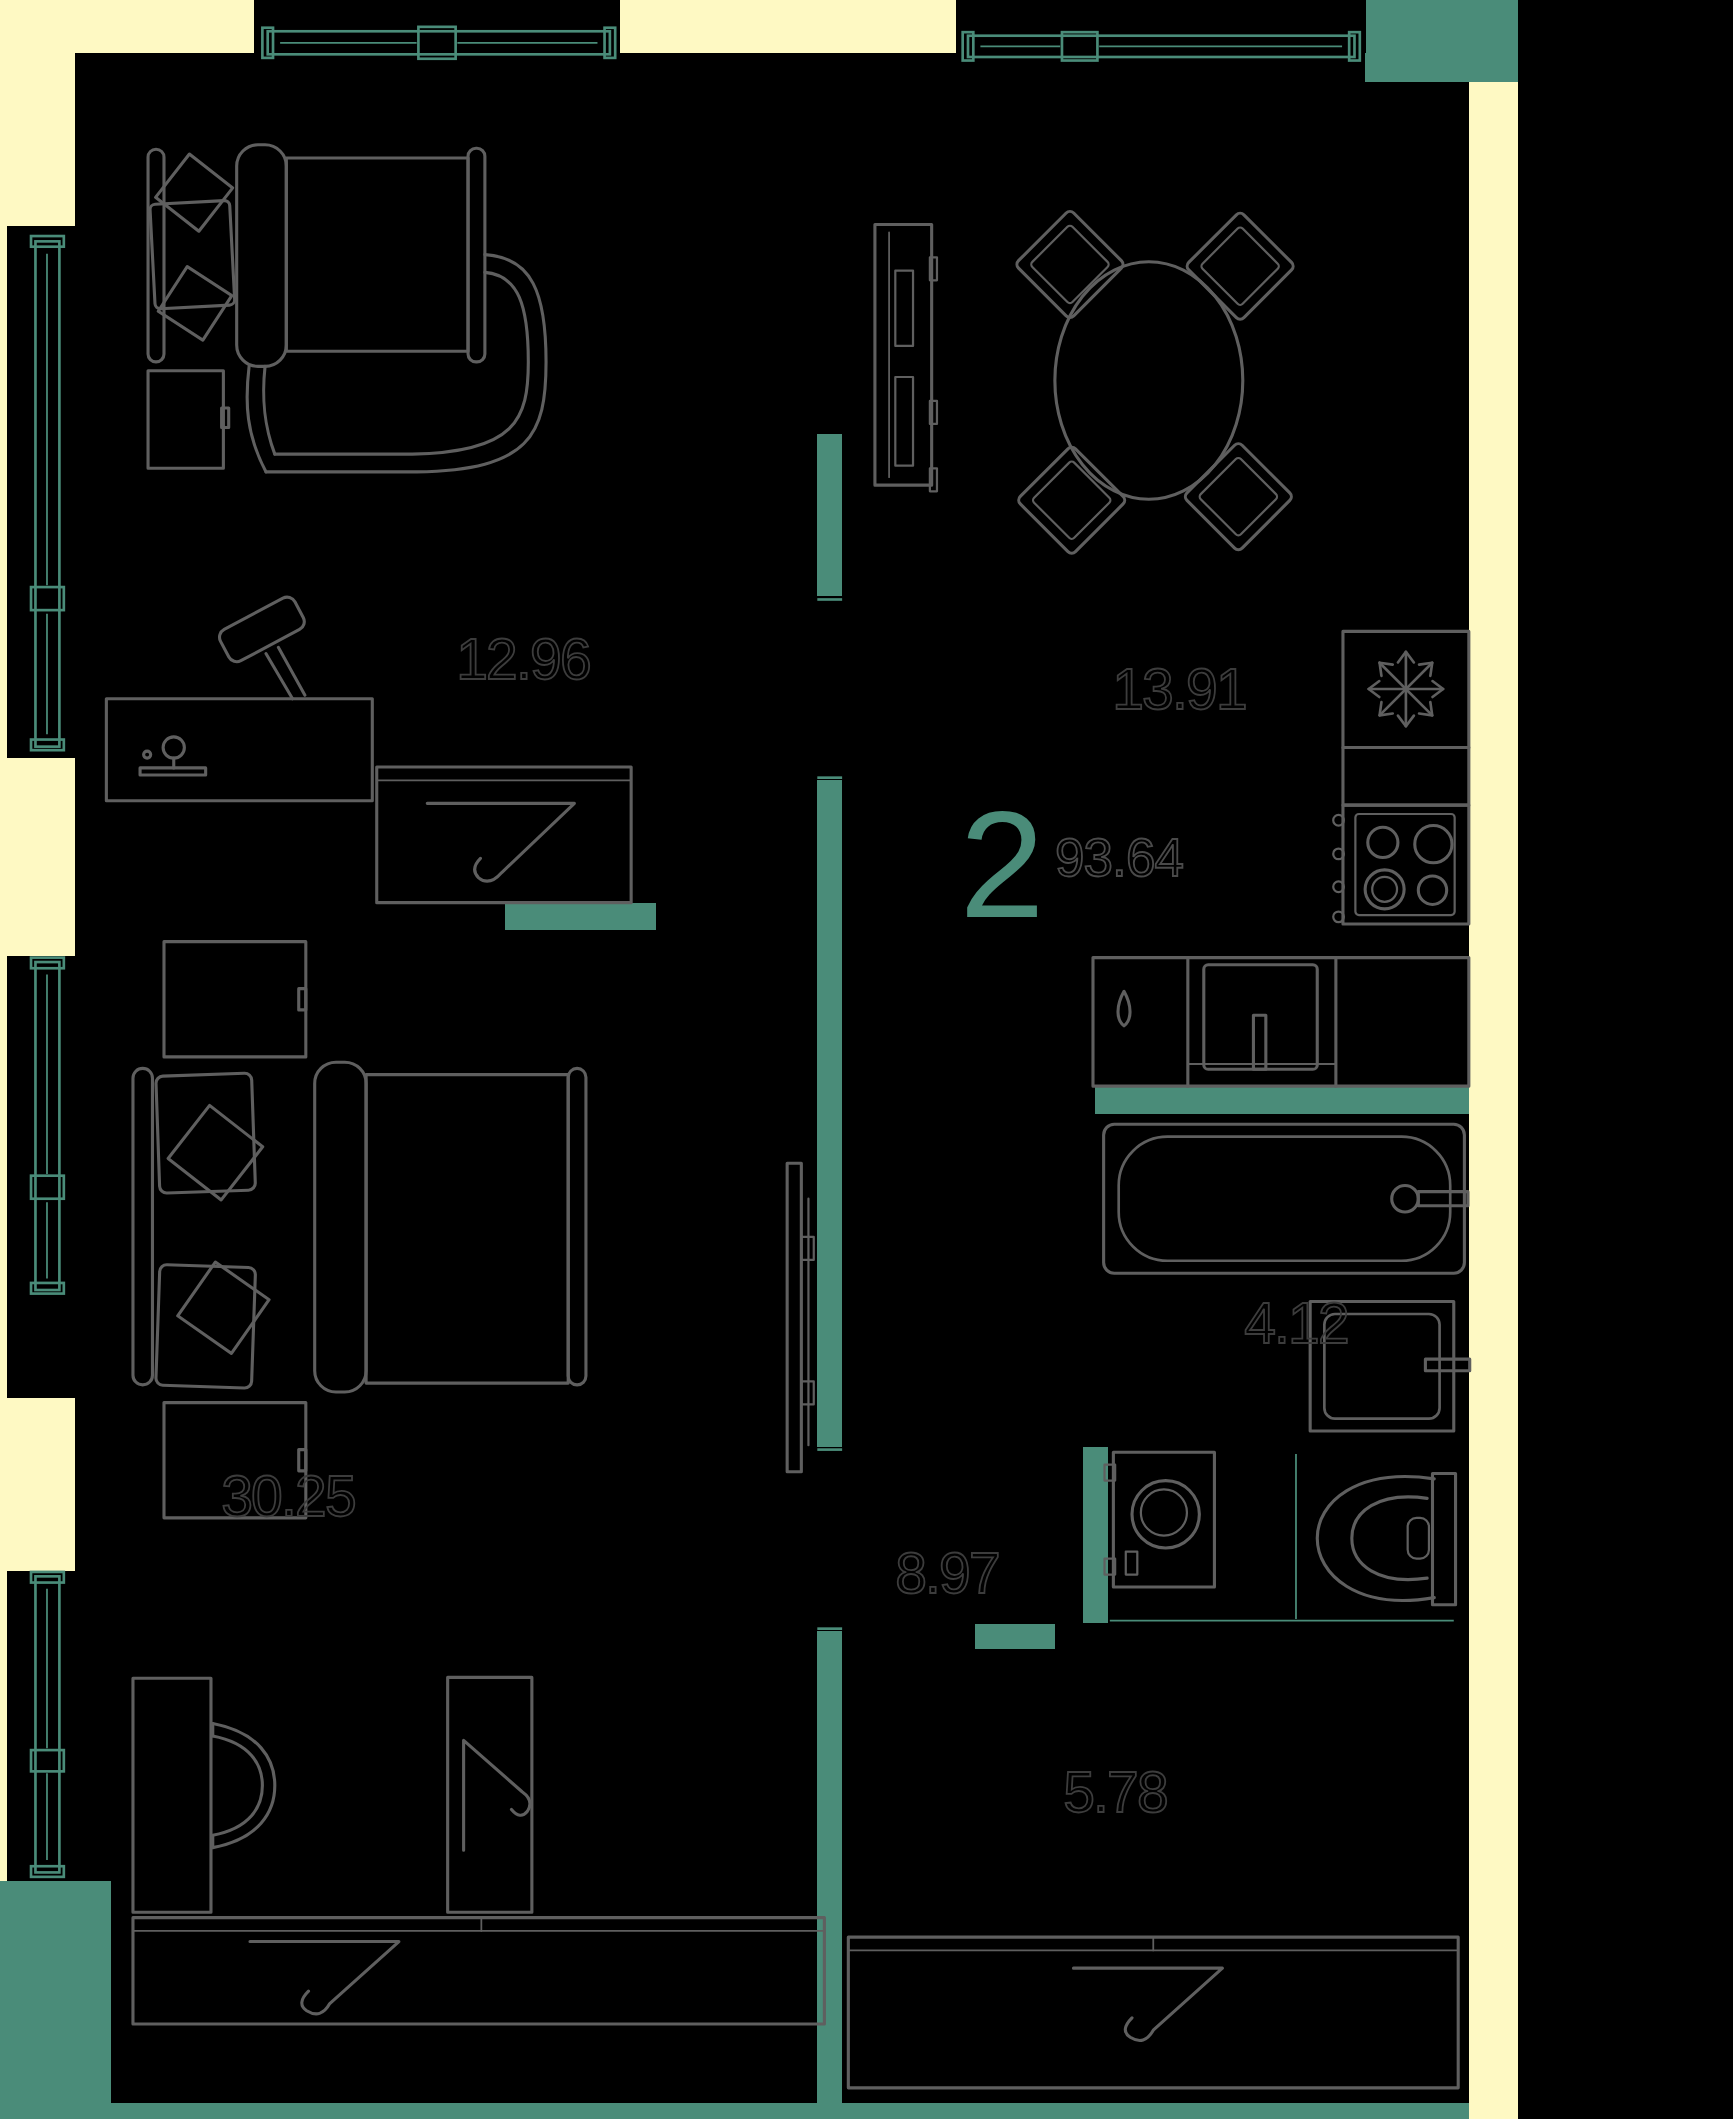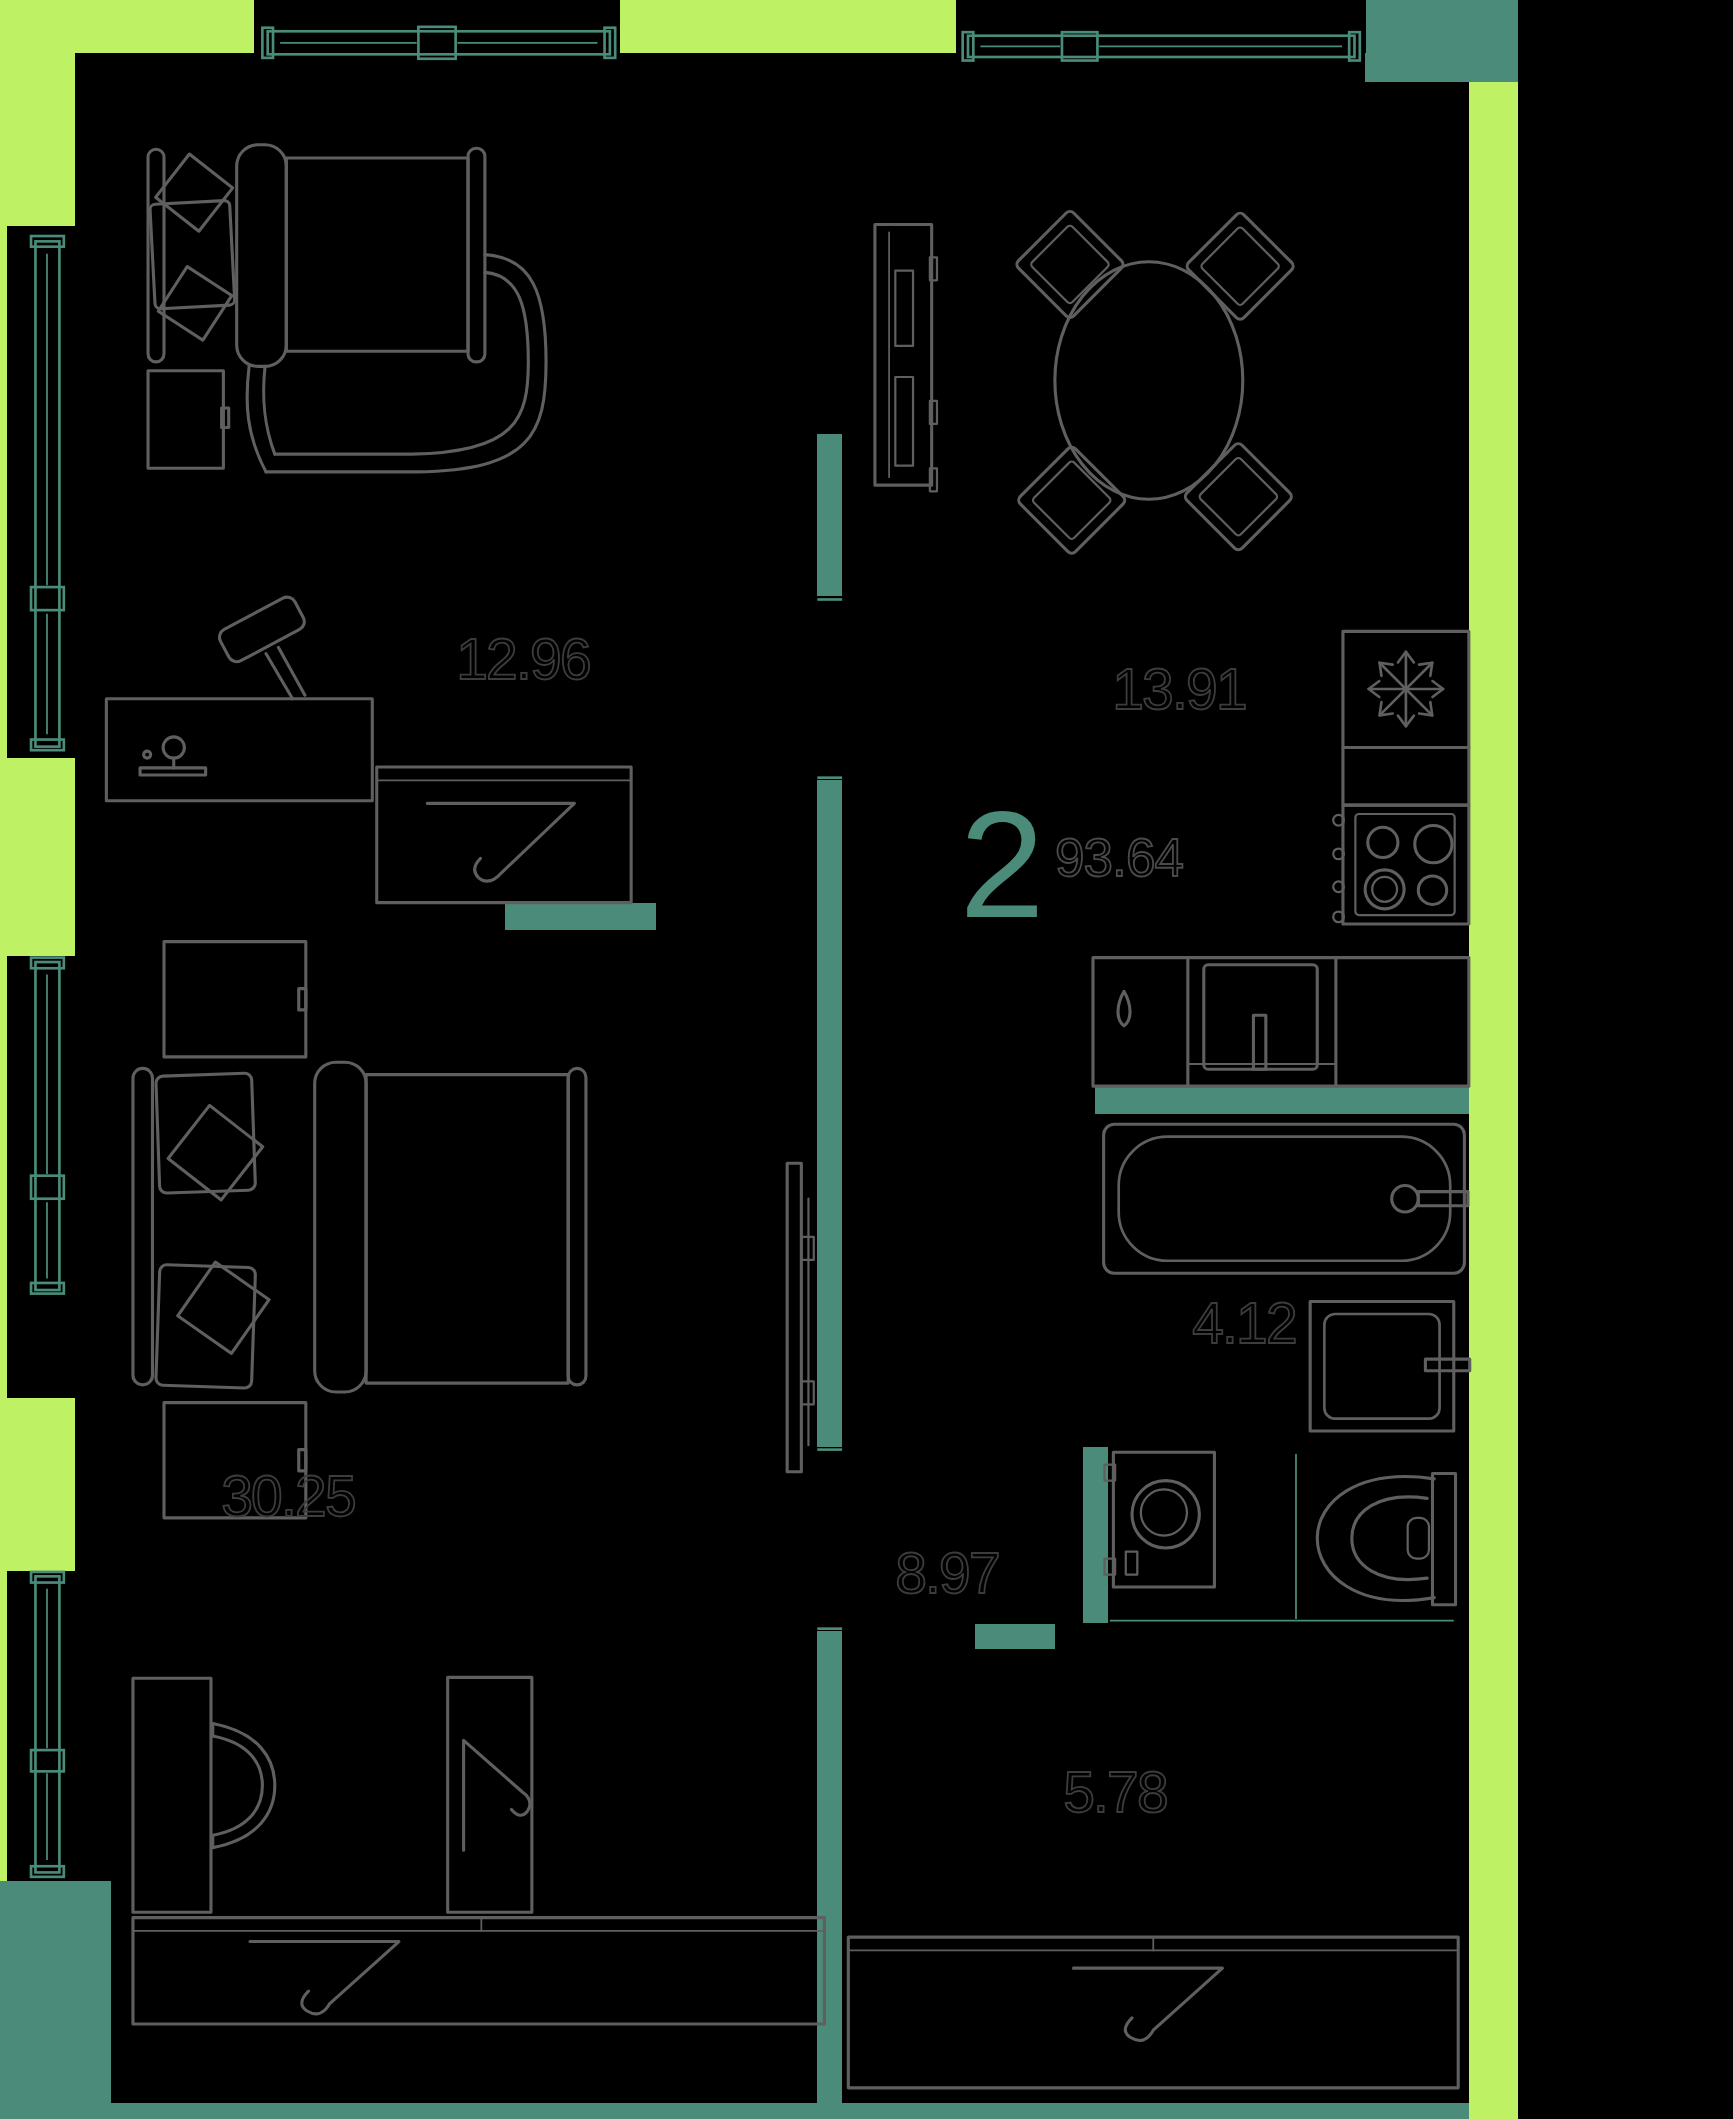--- a/index.html
+++ b/index.html
@@ -1,16 +1,16 @@
 <!DOCTYPE html>
 <html style="font-size:14px"><head>
 <meta charset="utf-8">
 <style>
   html,body{margin:0;padding:0;background:#000;}
-  .canvas{position:relative;width:1733px;height:2120px;background:#bef264;overflow:hidden;
+  .canvas{position:relative;width:1733px;height:2120px;background:#fef9c3;overflow:hidden;
           font-family:"Liberation Sans",sans-serif;}
   .blk{position:absolute;background:#000;}
   .teal{position:absolute;background:#4A8C79;}
   .layer{position:absolute;left:0;top:0;width:1733px;height:2120px;}
   .area-label{position:absolute;transform:translate(-50%,-50%);
       font-weight:400;font-size:57px;line-height:1;letter-spacing:-1.8px;
       color:transparent;-webkit-text-stroke:1.8px #3c3c3c;white-space:nowrap;}
   .total-label{position:absolute;transform:translate(-50%,-50%);
       font-weight:400;font-size:53px;line-height:1;letter-spacing:-0.9px;
       color:transparent;-webkit-text-stroke:1.8px #4a4a4a;white-space:nowrap;}
@@ -310,20 +310,20 @@
         <rect x="1246" y="1652" width="12" height="18" stroke-width="2.5"></rect>
         <rect x="1246" y="1758" width="12" height="18" stroke-width="2.5"></rect>
         <rect x="1270" y="1750" width="13" height="26" stroke-width="2.5"></rect>
       </g>
     </g>
   </svg>
 
   <div class="area-label" style="left:523px;top:659px;">12.96</div>
   <div class="area-label" style="left:1179px;top:689px;">13.91</div>
   <div class="area-label" style="left:288px;top:1496px;">30.25</div>
-  <div class="area-label" style="left:1244px;top:1323px;">4.12</div>
+  <div class="area-label" style="left:1296px;top:1323px;">4.12</div>
   <div class="area-label" style="left:947px;top:1573px;">8.97</div>
   <div class="area-label" style="left:1115px;top:1792px;">5.78</div>
   <div class="count-label" style="left:1002px;top:863px;">2</div>
   <div class="total-label" style="left:1119px;top:857px;">93.64</div>
 
 </div>
 
 
 </body></html>

